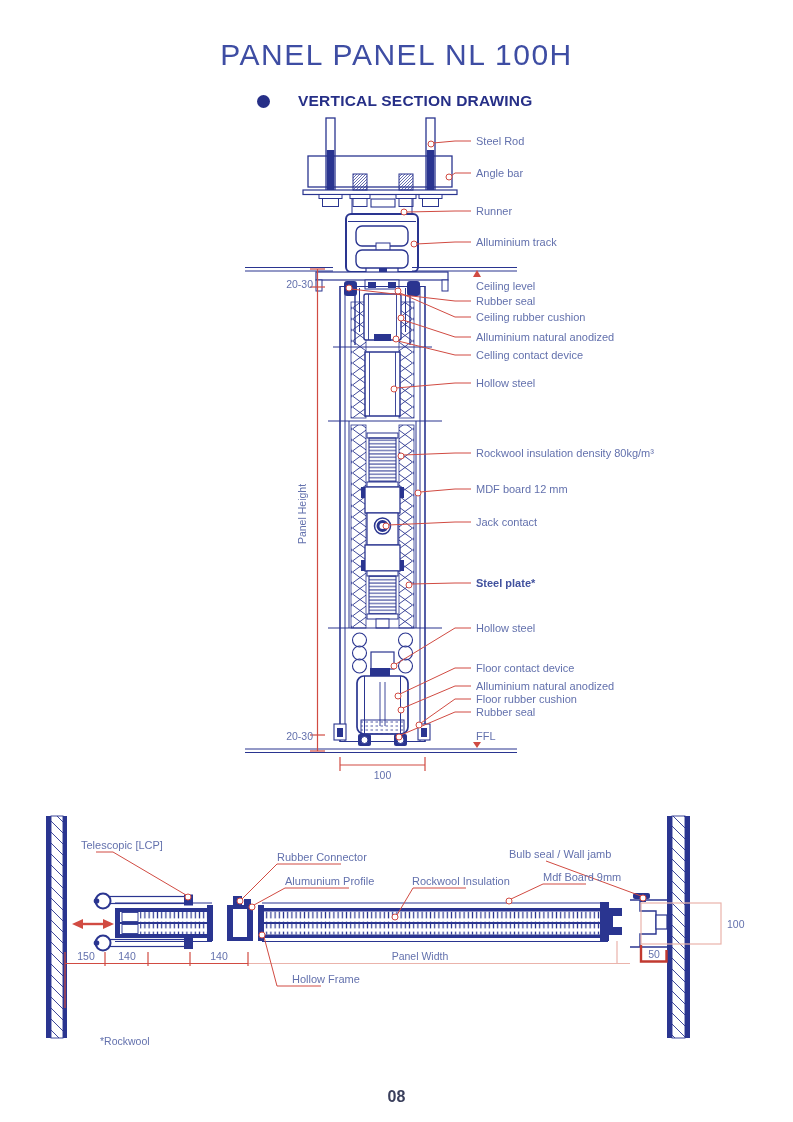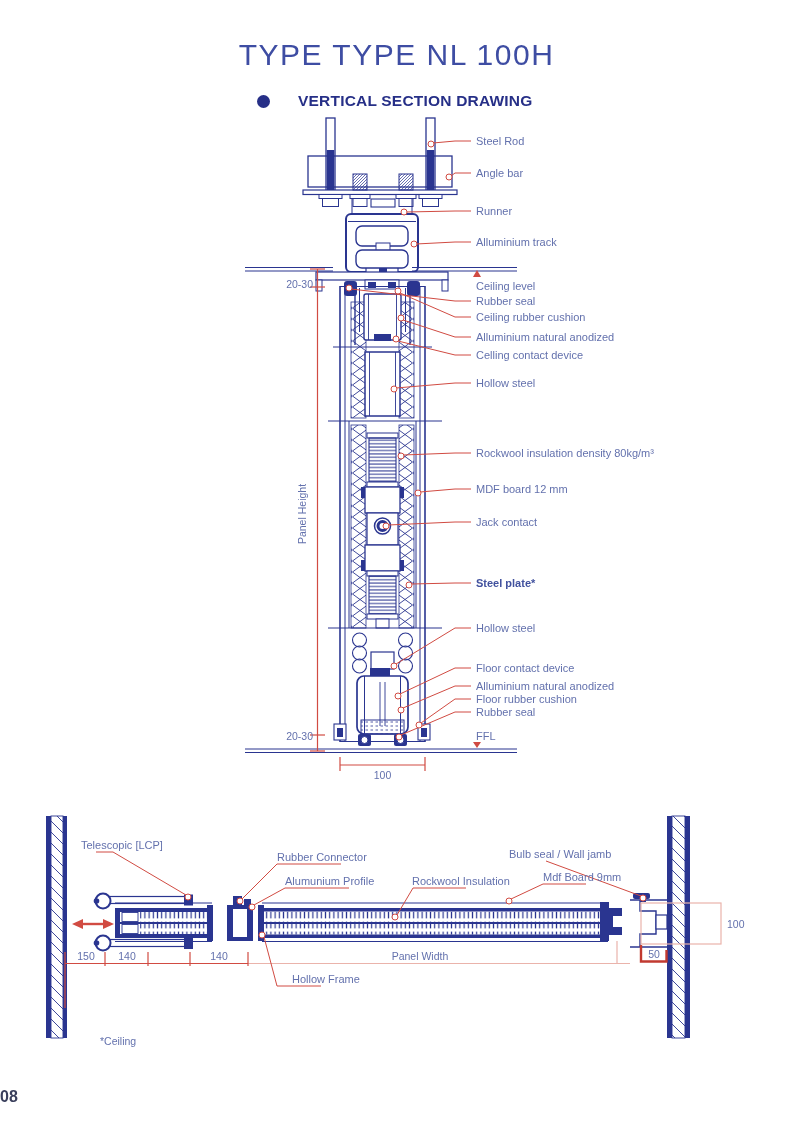--- a/index.html
+++ b/index.html
@@ -6,36 +6,36 @@
   .page{position:relative;width:793px;height:1122px;background:#ffffff;overflow:hidden;
         font-family:"Liberation Sans",sans-serif;}
   .page-title{position:absolute;top:38px;left:0;width:100%;text-align:center;
         font-size:30px;font-weight:400;letter-spacing:1.5px;color:#3e4da3;}
   .heading{position:absolute;display:flex;align-items:center;gap:8px;
         font-size:15.5px;font-weight:700;color:#262f87;letter-spacing:.2px;}
   .h1{top:92px;left:257px;gap:28px;}
   .h2{top:786px;left:236px;}
   .bullet{width:13px;height:13px;border-radius:50%;background:#262f87;display:inline-block;}
   .footnote{position:absolute;top:1035px;left:100px;font-size:10.5px;color:#6371ad;}
-  .pagenum{position:absolute;top:1088px;left:0;width:100%;
+  .pagenum{position:absolute;top:1088px;left:0;width:100%;text-align:center;
         font-size:16px;font-weight:700;color:#3a3f5c;}
   svg{position:absolute;inset:0;}
   svg text{font-family:"Liberation Sans",sans-serif;}
   .lbl{font-size:11px;fill:#6371ad;}
   .lblb{font-size:11px;font-weight:700;fill:#41519e;}
   .dim{font-size:10.5px;fill:#6371ad;}
   .mid{text-anchor:middle;}
   .end{text-anchor:end;}
 </style>
 </head>
 <body>
 
 <div class="page">
 
-  <div class="page-title">TYPE TYPE NL 100H</div>
+  <div class="page-title">PANEL PANEL NL 100H</div>
 
   <div class="heading h1">
     <span class="bullet"></span>
     <span>VERTICAL SECTION DRAWING</span>
   </div>
 
 
   <svg width="793" height="1122" viewBox="0 0 793 1122">
     <defs>
       <pattern id="diam" width="15" height="11" patternUnits="userSpaceOnUse">
@@ -414,15 +414,15 @@
       <text class="lbl" x="81" y="849">Telescopic [LCP]</text>
       <text class="lbl" x="277" y="861">Rubber Connector</text>
       <text class="lbl" x="285" y="885">Alumunium Profile</text>
       <text class="lbl" x="412" y="885">Rockwool Insulation</text>
       <text class="lbl" x="509" y="858">Bulb seal / Wall jamb</text>
       <text class="lbl" x="543" y="881">Mdf Board 9mm</text>
       <text class="lbl" x="292" y="983">Hollow Frame</text>
     </g>
   </svg>
 
-  <div class="footnote">*Ceiling</div>
+  <div class="footnote">*Rockwool</div>
   <div class="pagenum">08</div>
 </div>
 
 </body></html>

